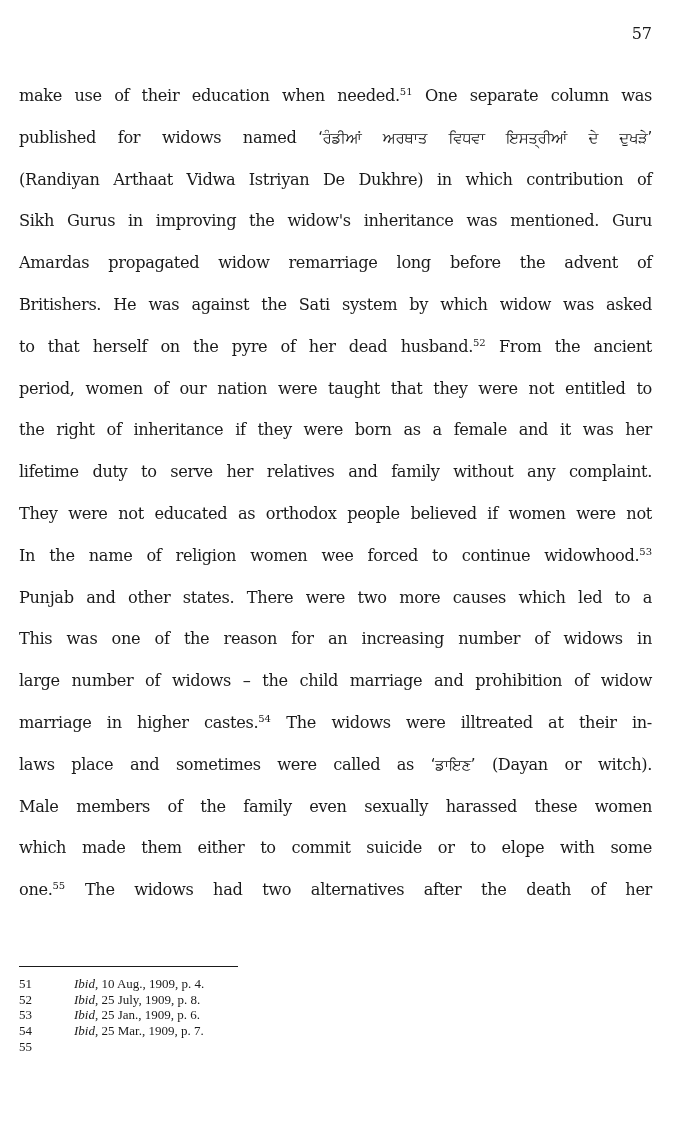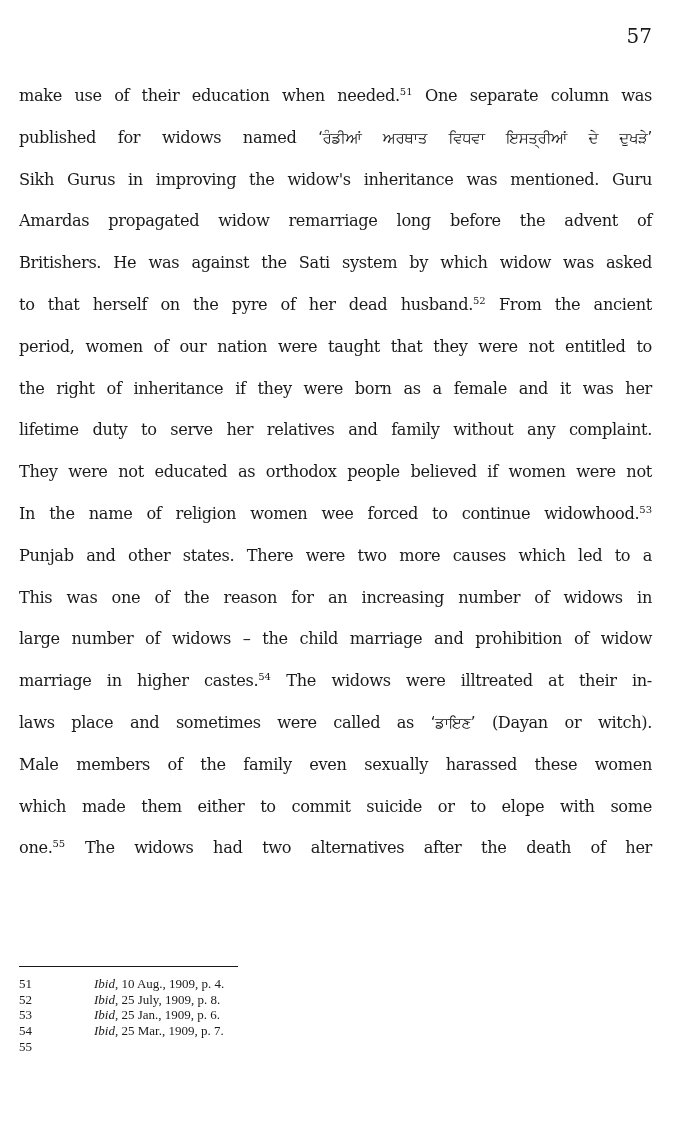--- a/index.html
+++ b/index.html
@@ -1,19 +1,19 @@
 <!DOCTYPE html>
 <html><head>
 <meta charset="utf-8">
 <style>
   html, body { margin: 0; padding: 0; background: #ffffff; }
   body { width: 700px; height: 1125px; position: relative; overflow: hidden; color: #1a1a1a; }
   .page-number {
     position: absolute; top: 24px; right: 48px;
-    font-family: "DejaVu Serif", serif; font-size: 20px; color: #1a1a1a;
+    font-family: "DejaVu Serif", serif; font-size: 16px; color: #1a1a1a;
   }
   .body-text {
     position: absolute; top: 75px; left: 19px; width: 633px;
     font-family: "DejaVu Serif", serif; font-size: 16.2px; letter-spacing: -0.35px;
   }
   .line {
     height: 41.8px; line-height: 41.8px; white-space: nowrap;
     text-align: justify; text-align-last: justify; overflow: visible;
   }
   .line.last { text-align-last: justify; }
@@ -22,30 +22,31 @@
   .footnote-rule {
     position: absolute; top: 966px; left: 19px; width: 219px; height: 0;
     border-top: 1.2px solid #1a1a1a;
   }
   .footnotes {
     position: absolute; top: 976px; left: 19px;
     font-family: "Liberation Serif", serif; font-size: 13px; color: #1a1a1a;
   }
   .fn-row { height: 15.7px; line-height: 15.7px; display: flex; }
   .fn-num { width: 55px; }
-  .fn-text i { font-style: italic; margin-left: 20px; }
+  .fn-text i { font-style: italic; }
 </style>
 </head>
 <body>
 
 <div class="page-number">57</div>
 
 <div class="body-text" id="body-text">
     <div class="line"><span>make use of their education when needed.</span><sup class="fn">51</sup><span> One separate column was</span></div>
     <div class="line"><span>published for widows named </span><span class="gurmukhi">‘ਰੰਡੀਆਂ ਅਰਥਾਤ ਵਿਧਵਾ ਇਸਤ੍ਰੀਆਂ ਦੇ ਦੁਖੜੇ’</span></div>
+    <div class="line"><span>(Randiyan Arthaat Vidwa Istriyan De Dukhre) in which contribution of</span></div>
     <div class="line"><span>Sikh Gurus in improving the widow's inheritance was mentioned. Guru</span></div>
     <div class="line"><span>Amardas propagated widow remarriage long before the advent of</span></div>
     <div class="line"><span>Britishers.  He was against the Sati system by which widow was asked</span></div>
     <div class="line"><span>to that herself on the pyre of her dead husband.</span><sup class="fn">52</sup><span> From the ancient</span></div>
     <div class="line"><span>period, women of our nation were taught that they were not entitled to</span></div>
     <div class="line"><span>the right of inheritance if they were born as a female and it was her</span></div>
     <div class="line"><span>lifetime duty to serve her relatives and family without any complaint.</span></div>
     <div class="line"><span>They were not educated as orthodox people believed if women were not</span></div>
     <div class="line"><span>In the name of religion women wee forced to continue widowhood.</span><sup class="fn">53</sup></div>
     <div class="line"><span>Punjab and other states. There were two more causes which led to a</span></div>

